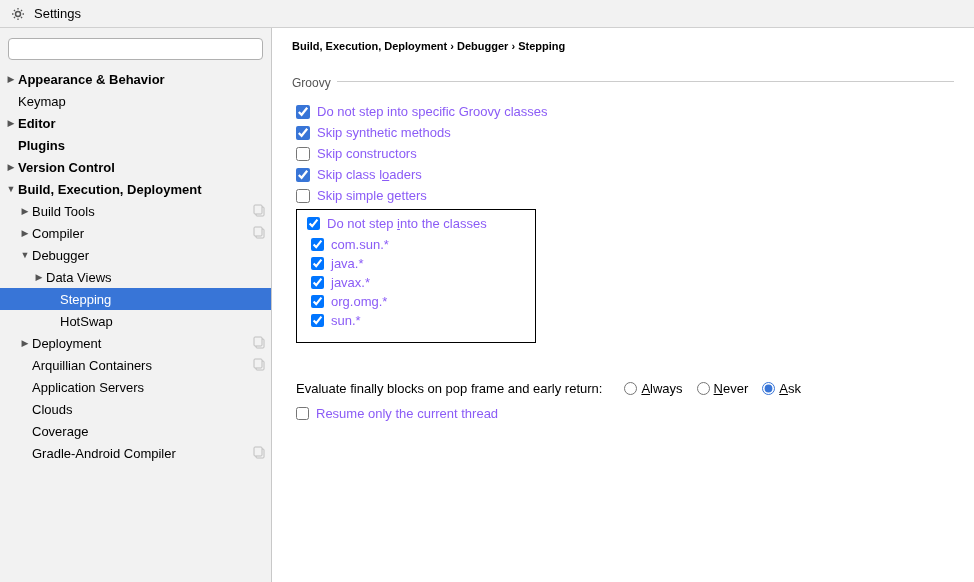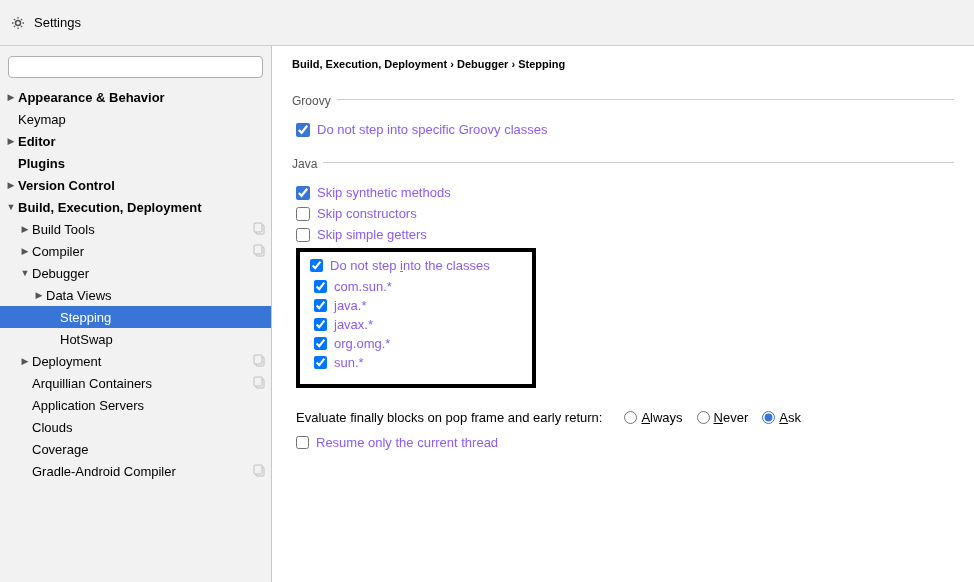--- a/index.html
+++ b/index.html
@@ -5,21 +5,21 @@
     * { box-sizing: border-box; margin: 0; padding: 0; }
     body { font-family: 'Segoe UI', Arial, sans-serif; font-size: 13px; background: #f2f2f2; color: #000; width: 974px; height: 582px; overflow: hidden; display: flex; flex-direction: column; }
     
     .title-bar {
       background: #f2f2f2;
       padding: 6px 10px;
       display: flex;
       align-items: center;
       gap: 8px;
       border-bottom: 1px solid #d0d0d0;
-      height: 46px;
+      height: 28px;
     }
 
     .main-container {
       display: flex;
       flex: 1;
       overflow: hidden;
     }
 
     
     .sidebar {
@@ -129,24 +129,24 @@
       accent-color: #3875d7;
     }
     .checkbox-label {
       font-size: 13px;
       color: #8b5cf6;
     }
     .checkbox-label u { text-decoration: underline; }
 
     
     .classes-box {
-      border: 4px solid #000000;
+      border: 1px solid #000000;
       padding: 6px 1px 10px 10px;
       margin-left: 4px;
-      margin-bottom: 10px;
+      margin-bottom: 26px;
       display: inline-block;
       min-width: 240px;
     }
     .classes-box-header {
       display: flex;
       align-items: center;
       gap: 7px;
       margin-bottom: 6px;
     }
     .classes-list-item {
@@ -318,32 +318,32 @@
     <div class="section-divider">
       <span class="section-label">Groovy</span>
       <div class="section-divider-line"></div>
     </div>
     <div class="checkbox-row">
       <input type="checkbox" checked="" style="">
       <span class="checkbox-label">Do not step into specific Groovy classes</span>
     </div>
 
     
-    <div class="section-divider" style="margin-top:10px;">
-      <span class="section-label">Java</span>
-      <div class="section-divider-line"></div>
-    </div>
 
     <div class="checkbox-row">
       <input type="checkbox" checked="" style="">
       <span class="checkbox-label">Skip synthetic methods</span>
     </div>
     <div class="checkbox-row">
       <input type="checkbox" style="">
       <span class="checkbox-label">Skip constructors</span>
+    </div>
+    <div class="checkbox-row">
+      <input type="checkbox" checked="" style="">
+      <span class="checkbox-label">Skip class l<u>o</u>aders</span>
     </div>
     <div class="checkbox-row">
       <input type="checkbox" style="">
       <span class="checkbox-label">Skip simple getters</span>
     </div>
 
     
     <div class="classes-box">
       <div class="classes-box-header">
         <input type="checkbox" checked="" style="">

